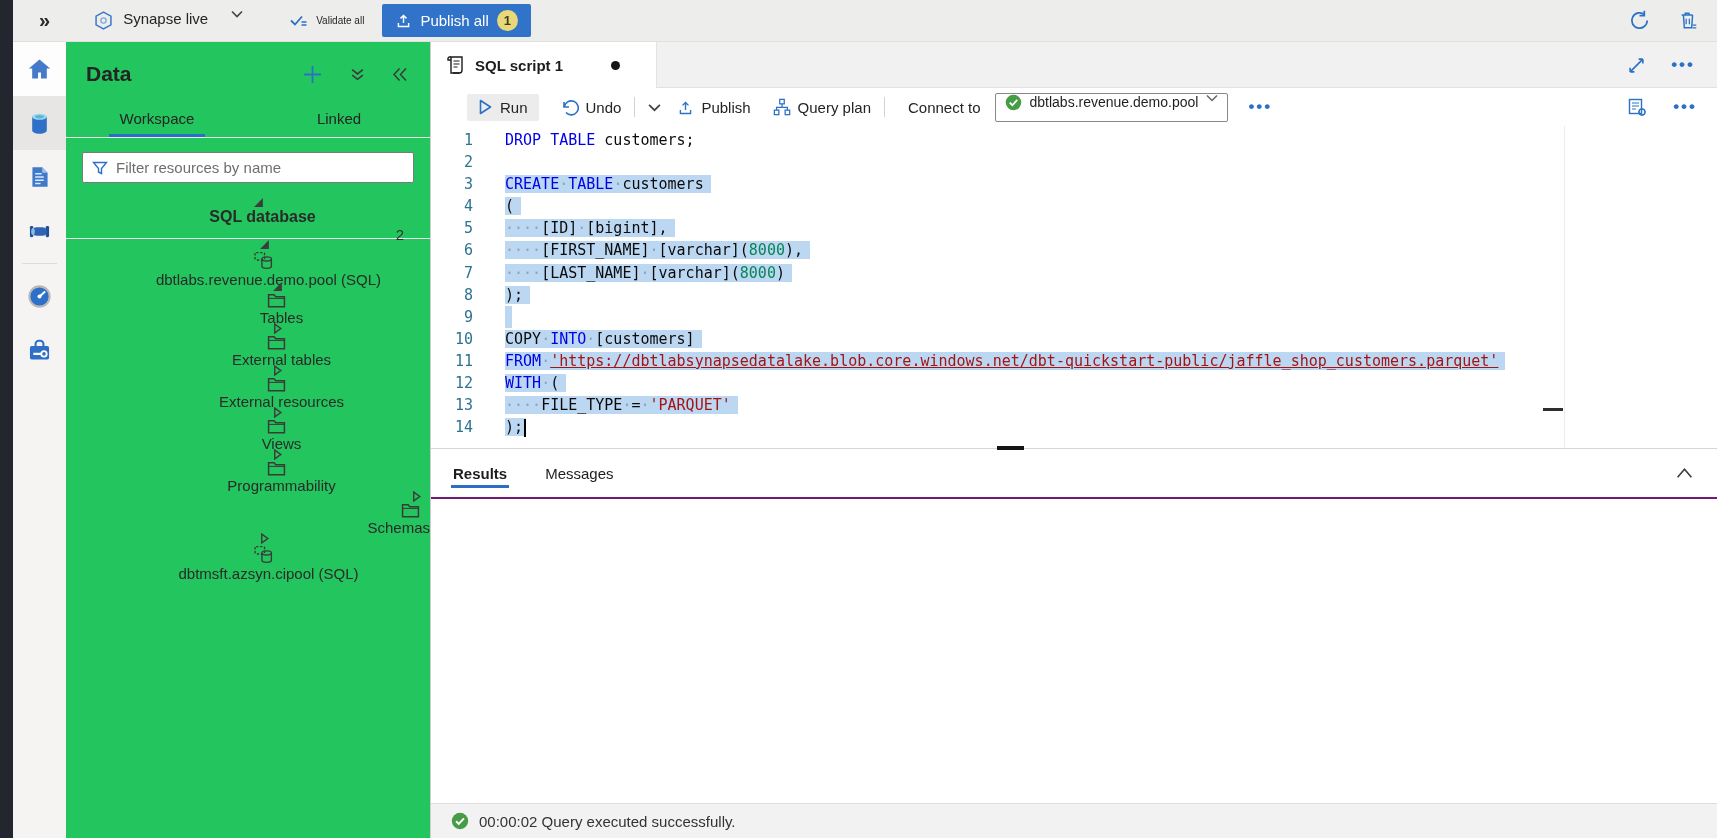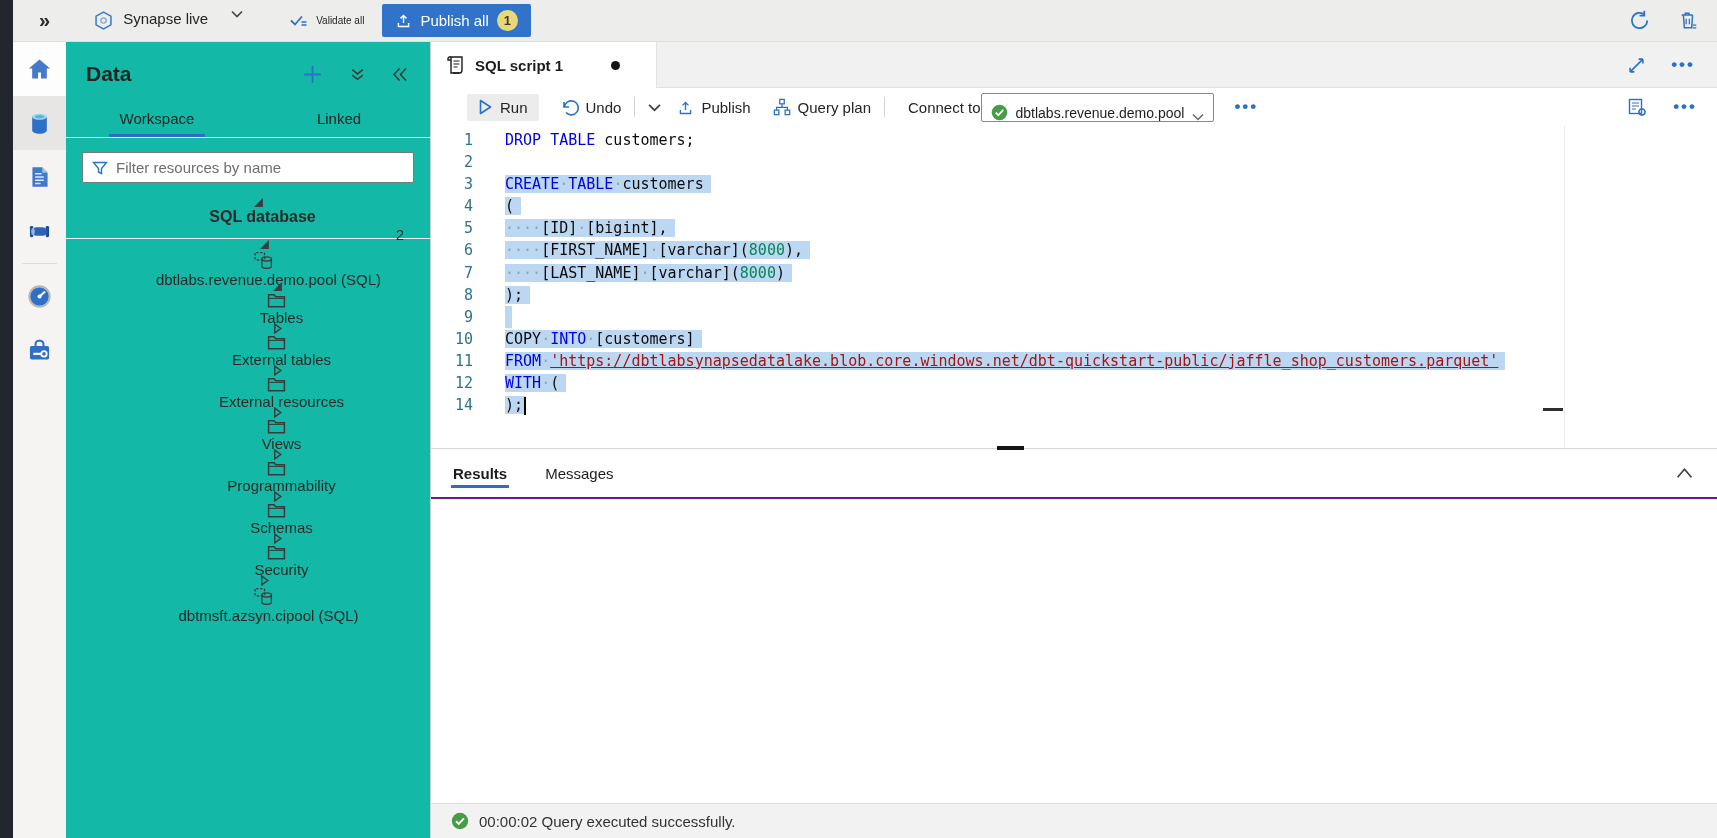--- a/index.html
+++ b/index.html
@@ -26,21 +26,21 @@
   .tb-right { margin-left:auto; margin-right:18px; display:flex; align-items:center; gap:26px; }
 
   
   .rail { position:absolute; left:13px; top:42px; width:53px; bottom:0; background:#f5f4f3; }
   .rail-item { height:54px; display:flex; align-items:center; justify-content:center; cursor:pointer; }
   .rail-item.home { background:#fdfdfd; }
   .rail-item.active { background:#e7e6e4; }
   .rail-divider { height:1px; background:#dcdbda; margin:5px 9px; }
 
   
-  .data-panel { position:absolute; left:66px; top:42px; width:364px; bottom:0; background:#14b8a6; }
+  .data-panel { position:absolute; left:66px; top:42px; width:364px; bottom:0; background:#22c55e; }
   .panel-header { display:flex; align-items:center; padding:20px 22px 0 20px; }
   .panel-title { font-size:21px; font-weight:bold; color:#242424; }
   .panel-header-icons { margin-left:auto; display:flex; align-items:center; gap:27px; }
   .panel-tabs { display:flex; margin-top:16px; border-bottom:1px solid #ececec; }
   .panel-tab { flex:1; text-align:center; font-size:15px; padding:8px 0 10px; position:relative; cursor:pointer; color:#242424; }
   .panel-tab.active::after { content:""; position:absolute; left:50%; transform:translateX(-50%);
                              bottom:0; width:96px; height:3px; background:#2a6fc4; }
   .filter-box { margin:14px 16px 0; height:31px; border:1px solid #7a7a7a; border-radius:2px;
                 display:flex; align-items:center; padding:0 9px; gap:8px; background:#fff; }
   .filter-box input { border:none; outline:none; flex:1; font-size:15px; font-family:inherit; color:#333; background:transparent; }
@@ -64,22 +64,22 @@
 
   .toolbar { height:38px; background:#fff; display:flex; align-items:center; font-size:15px; color:#242424; }
   .tbtn { display:flex; align-items:center; gap:7px; cursor:pointer; }
   .tbtn.run { background:#ececec; border-radius:2px; padding:5px 11px; margin-left:36px; }
   .tbtn.undo { margin-left:22px; }
   .tb-sep { width:1px; height:20px; background:#d2d2d2; margin:0 13px; }
   .tbtn.chev-only { margin-left:0; }
   .tbtn.publish { margin-left:16px; }
   .tbtn.queryplan { margin-left:22px; }
   .connect-label { font-weight:normal; margin-left:10px; }
-  .pool-dd { height:29px; border:1px solid #8a8886; border-radius:2px; background:#fff;
-             display:flex; align-items:flex-end; padding:0 9px; gap:8px; cursor:pointer; }
+  .pool-dd { margin-left:14px; height:29px; border:1px solid #8a8886; border-radius:2px; background:#fff;
+             display:flex; align-items:flex-start; padding:0 9px; gap:8px; cursor:pointer; }
   .pool-dd .pool-name { font-size:14px; color:#1f1f1f; }
   .ellipsis { color:#2b71c7; font-size:17px; letter-spacing:2px; font-weight:bold; cursor:pointer; }
   .toolbar .more1 { margin-left:20px; }
   .toolbar-right { margin-left:auto; margin-right:20px; display:flex; align-items:center; gap:26px; }
 
   
   .editor { position:relative; height:322px; background:#fff; overflow:hidden; }
   .scroll-track { position:absolute; right:152px; top:0; bottom:0; width:1px; background:#ececec; }
   .overview-cursor { position:absolute; right:154px; top:282px; width:20px; height:3px; background:#2e2e2e; }
   .code-line { display:flex; height:22.1px; line-height:22.1px;
@@ -353,47 +353,33 @@
           </svg>
         </span>
         <span class="node-icon">
           <svg width="19" height="17" viewBox="0 0 18 16">
             <path d="M1.5 2.5h5.2l1.6 2H16.5v9.5h-15z" fill="none" stroke="#3b3a39" stroke-width="1.4"></path>
             <path d="M1.5 6h15" stroke="#3b3a39" stroke-width="1"></path>
           </svg>
         </span>
         <span>Programmability</span>
       </div>
-      <div class="tree-row" style="padding-left: 67px;">
+      <div class="tree-row" style="padding-left: 67px; align-items: flex-end;">
         <span class="expander">
           <svg width="11" height="11" viewBox="0 0 10 10">
             <polygon points="2.5,1 8,5 2.5,9" fill="none" stroke="#3c3c3c" stroke-width="1.3"></polygon>
           </svg>
         </span>
         <span class="node-icon">
           <svg width="19" height="17" viewBox="0 0 18 16">
             <path d="M1.5 2.5h5.2l1.6 2H16.5v9.5h-15z" fill="none" stroke="#3b3a39" stroke-width="1.4"></path>
             <path d="M1.5 6h15" stroke="#3b3a39" stroke-width="1"></path>
           </svg>
         </span>
         <span>Schemas</span>
-      </div>
-      <div class="tree-row" style="padding-left: 67px;">
-        <span class="expander">
-          <svg width="11" height="11" viewBox="0 0 10 10">
-            <polygon points="2.5,1 8,5 2.5,9" fill="none" stroke="#3c3c3c" stroke-width="1.3"></polygon>
-          </svg>
-        </span>
-        <span class="node-icon">
-          <svg width="19" height="17" viewBox="0 0 18 16">
-            <path d="M1.5 2.5h5.2l1.6 2H16.5v9.5h-15z" fill="none" stroke="#3b3a39" stroke-width="1.4"></path>
-            <path d="M1.5 6h15" stroke="#3b3a39" stroke-width="1"></path>
-          </svg>
-        </span>
-        <span>Security</span>
       </div>
       <div class="tree-row" style="padding-left: 41px;">
         <span class="expander">
           <svg width="11" height="11" viewBox="0 0 10 10">
             <polygon points="2.5,1 8,5 2.5,9" fill="none" stroke="#3c3c3c" stroke-width="1.3"></polygon>
           </svg>
         </span>
         <span class="node-icon">
           <svg width="21" height="21" viewBox="0 0 20 20">
             <g fill="none" stroke="#3b3a39" stroke-width="1.3">
@@ -513,20 +499,21 @@
         <div class="code-line"><span class="gutter">3</span><span class="ltext"><span class="sel"><span class="tok-kw">CREATE</span><span class="tok-wsdot">·</span><span class="tok-kw">TABLE</span><span class="tok-wsdot">·</span><span class="tok-pl">customers</span></span></span></div>
         <div class="code-line"><span class="gutter">4</span><span class="ltext"><span class="sel"><span class="tok-pl">(</span></span></span></div>
         <div class="code-line"><span class="gutter">5</span><span class="ltext"><span class="sel"><span class="tok-wsdot">····</span><span class="tok-pl">[ID]</span><span class="tok-wsdot">·</span><span class="tok-pl">[bigint],</span></span></span></div>
         <div class="code-line"><span class="gutter">6</span><span class="ltext"><span class="sel"><span class="tok-wsdot">····</span><span class="tok-pl">[FIRST_NAME]</span><span class="tok-wsdot">·</span><span class="tok-pl">[varchar](</span><span class="tok-num">8000</span><span class="tok-pl">),</span></span></span></div>
         <div class="code-line"><span class="gutter">7</span><span class="ltext"><span class="sel"><span class="tok-wsdot">····</span><span class="tok-pl">[LAST_NAME]</span><span class="tok-wsdot">·</span><span class="tok-pl">[varchar](</span><span class="tok-num">8000</span><span class="tok-pl">)</span></span></span></div>
         <div class="code-line"><span class="gutter">8</span><span class="ltext"><span class="sel"><span class="tok-pl">);</span></span></span></div>
         <div class="code-line"><span class="gutter">9</span><span class="ltext"><span class="sel empty"></span></span></div>
         <div class="code-line"><span class="gutter">10</span><span class="ltext"><span class="sel"><span class="tok-pl">COPY</span><span class="tok-wsdot">·</span><span class="tok-kw">INTO</span><span class="tok-wsdot">·</span><span class="tok-pl">[customers]</span></span></span></div>
         <div class="code-line"><span class="gutter">11</span><span class="ltext"><span class="sel"><span class="tok-kw">FROM</span><span class="tok-wsdot">·</span><span class="tok-strlink">'https://dbtlabsynapsedatalake.blob.core.windows.net/dbt-quickstart-public/jaffle_shop_customers.parquet'</span></span></span></div>
         <div class="code-line"><span class="gutter">12</span><span class="ltext"><span class="sel"><span class="tok-kw">WITH</span><span class="tok-wsdot">·</span><span class="tok-pl">(</span></span></span></div>
+        <div class="code-line"><span class="gutter">13</span><span class="ltext"><span class="sel"><span class="tok-wsdot">····</span><span class="tok-pl">FILE_TYPE</span><span class="tok-wsdot">·</span><span class="tok-pl">=</span><span class="tok-wsdot">·</span><span class="tok-str">'PARQUET'</span></span></span></div>
         <div class="code-line"><span class="gutter">14</span><span class="ltext"><span class="sel nopad"><span class="tok-pl">);</span><span class="caret"></span></span></span></div>
       </div>
   </div>
 
   <div class="results">
     <div class="split-handle"></div>
     <div class="res-tabs">
       <div class="res-tab active">Results</div>
       <div class="res-tab">Messages</div>
       <span class="res-collapse">

